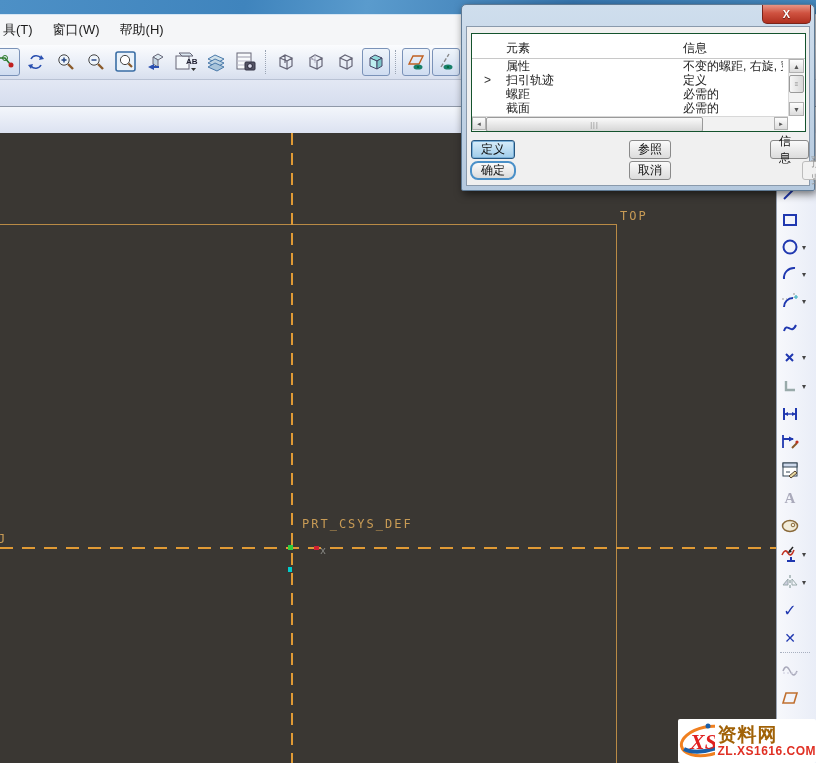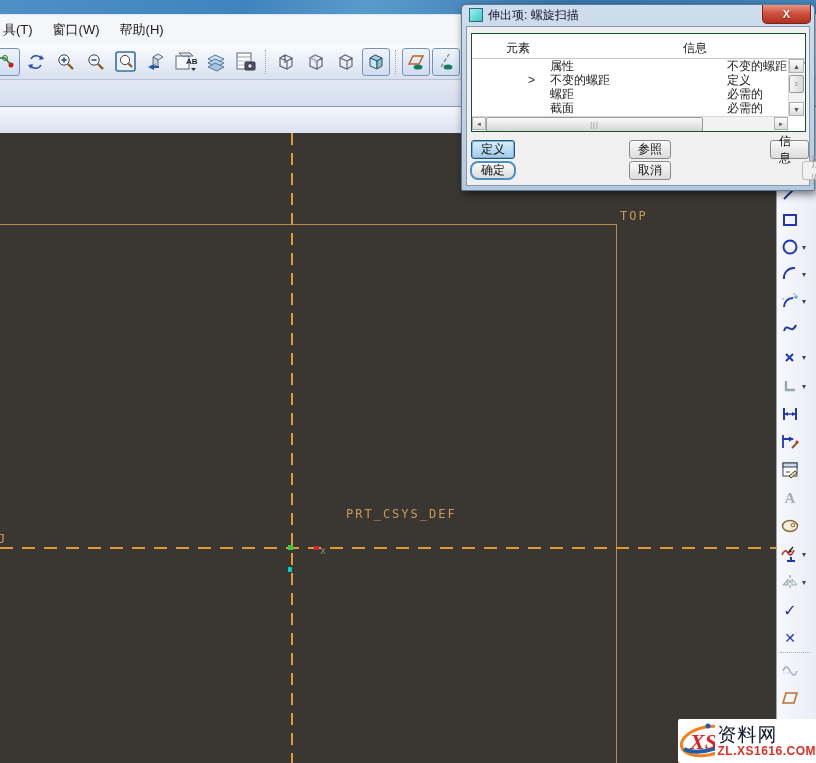--- a/index.html
+++ b/index.html
@@ -51,21 +51,21 @@
     border-radius:0 0 5px 5px;display:flex;align-items:center;justify-content:center;
     color:#fff;font-weight:bold;font-size:11px;text-shadow:0 1px 1px #601810;}
   .dlg-body{position:absolute;left:4px;top:21px;width:342px;height:158px;background:#f0f0f0;
     border:1px solid #8a9aac;}
   .dlg-table{position:absolute;left:4px;top:6px;width:333px;height:97px;background:#fff;
     border:1px solid #14532d;font-size:12px;color:#222;overflow:hidden;}
   .tbl-head{position:absolute;top:4px;left:0;width:100%;height:20px;border-bottom:1px solid #c8c8c8;}
   .tbl-h-el{position:absolute;left:34px;top:2px;}
   .tbl-h-info{position:absolute;left:211px;top:2px;}
   .tbl-rows{position:absolute;top:25px;left:0;width:316px;}
-  .tbl-row{position:relative;height:14px;line-height:14px;white-space:nowrap;margin-left:44px;}
+  .tbl-row{position:relative;height:14px;line-height:14px;white-space:nowrap;}
   .cell-mark{position:absolute;left:12px;width:16px;color:#333;}
   .cell-el{position:absolute;left:34px;}
   .cell-info{position:absolute;left:211px;width:100px;overflow:hidden;}
   .vscroll{position:absolute;right:1px;top:25px;width:15px;height:57px;background:#f2f2f2;border-left:1px solid #d8d8d8;}
   .vs-btn{width:15px;height:14px;background:linear-gradient(#fdfdfd,#dcdcdc);border:1px solid #b0b0b0;
     font-size:7px;color:#555;display:flex;align-items:center;justify-content:center;box-sizing:border-box;}
   .vs-thumb{width:13px;height:16px;margin:2px auto;background:linear-gradient(90deg,#f6f6f6,#d8d8d8);
     border:1px solid #9a9a9a;border-radius:2px;font-size:6px;color:#888;display:flex;align-items:center;justify-content:center;}
   .hscroll{position:absolute;left:0;bottom:0;width:316px;height:14px;background:#f2f2f2;border-top:1px solid #d8d8d8;display:flex;}
   .hs-btn{width:14px;height:13px;background:linear-gradient(#fdfdfd,#dcdcdc);border:1px solid #b0b0b0;
@@ -75,21 +75,21 @@
   .hs-track{flex:1;}
   .btn{position:absolute;height:19px;font-size:12px;color:#111;display:flex;align-items:center;justify-content:center;
     background:linear-gradient(#fafafa,#dcdcdc);border:1px solid #8a8a8a;border-radius:3px;padding:0 8px;box-sizing:border-box;}
   .btn.default-sel{background:linear-gradient(#d8edfa,#9fccea);border:1px solid #26557e;box-shadow:0 0 0 1px #7ab0d8 inset;}
   .btn.focus-ring{border:2px solid #4a90c8;}
   .btn.disabled{background:#f1f1f1;border:1px solid #bcbcbc;color:#9a9a9a;}
   
   .watermark{position:absolute;left:678px;top:719px;width:138px;height:44px;background:#fff;z-index:20;
     display:flex;align-items:center;border-radius:2px;}
   .wm-text{margin-left:2px;}
-  .wm-site{color:#0f172a;font-size:19px;font-weight:normal;letter-spacing:1px;line-height:19px;font-family:"DejaVu Sans",sans-serif;}
+  .wm-site{color:#a16207;font-size:19px;font-weight:bold;letter-spacing:1px;line-height:19px;font-family:"DejaVu Sans",sans-serif;}
   .wm-url{color:#e03024;font-size:12px;font-weight:bold;letter-spacing:.5px;}
   svg{display:block;}
 </style>
 </head>
 <body>
 
 <div class="titlebar-strip"></div>
 
 <div class="menubar">
   <div class="menu-item">具(T)</div>
@@ -218,21 +218,21 @@
 <div class="band1"></div>
 <div class="band-line"></div>
 <div class="band2"></div>
 
 <div class="canvas">
   <div class="dl-h" style="left:0;top:91px;width:617px;"></div>
   <div class="dl-v" style="left:616px;top:91px;height:539px;"></div>
   <div class="cl-v" style="left:291px;top:0;height:630px;"></div>
   <div class="cl-h" style="left:0;top:414px;width:776px;"></div>
   <div class="cad-label" style="left:620px;top:76px;">TOP</div>
-  <div class="cad-label" style="left:302px;top:374px;margin-left:44px;">PRT_CSYS_DEF</div>
+  <div class="cad-label" style="left:302px;top:384px;">PRT_CSYS_DEF</div>
   <div class="cad-label" style="left:-2px;top:399px;">J</div>
   <div class="dot" style="left:288px;top:412px;background:#2ecc40;"></div>
   <div class="dot" style="left:314px;top:413px;width:5px;height:4px;background:#cc2233;"></div>
   <div class="dot" style="left:288px;top:434px;width:4px;height:5px;background:#00cccc;"></div>
   <div class="tiny-x" style="left:320px;top:412px;">x</div>
 </div>
 
 <div class="sketchbar">
   <div class="sk-row" style="top:48px;">
       <span class="sk-ico">
@@ -384,42 +384,38 @@
   <div class="sk-row" style="top:580px;">
       <span class="sk-ico">
         <svg width="20" height="12">
           <line x1="8" y1="12" x2="12" y2="2" stroke="#c07030" stroke-width="1.6"></line>
         </svg>
       </span>
     </div>
 </div>
 
 <div class="dialog">
-  <div class="dlg-title">
-    <span class="dlg-icon"></span>
-    <span>伸出项: 螺旋扫描</span>
-  </div>
   <div class="dlg-close">
     <span>X</span>
   </div>
   <div class="dlg-body">
     <div class="dlg-table">
       <div class="tbl-head">
         <span class="tbl-h-el">元素</span>
         <span class="tbl-h-info">信息</span>
       </div>
       <div class="tbl-rows">
         <div class="tbl-row">
           <span class="cell-mark"></span>
           <span class="cell-el">属性</span>
           <span class="cell-info">不变的螺距, 右旋, 穿</span>
         </div>
         <div class="tbl-row">
           <span class="cell-mark">&gt;</span>
-          <span class="cell-el">不变的螺距</span>
+          <span class="cell-el">扫引轨迹</span>
           <span class="cell-info">定义</span>
         </div>
         <div class="tbl-row">
           <span class="cell-mark"></span>
           <span class="cell-el">螺距</span>
           <span class="cell-info">必需的</span>
         </div>
         <div class="tbl-row">
           <span class="cell-mark"></span>
           <span class="cell-el">截面</span>

